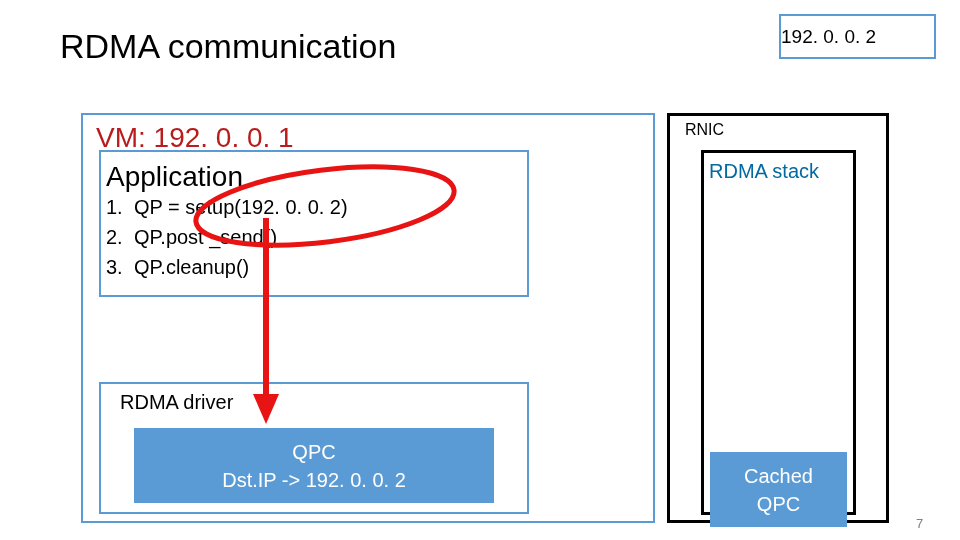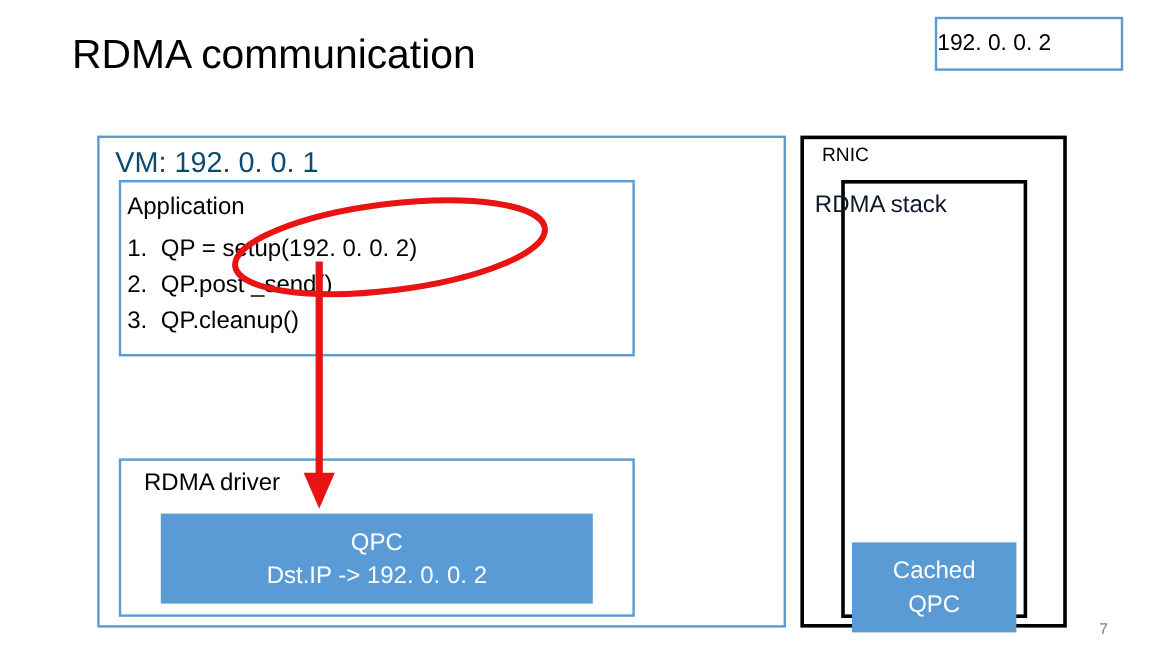--- a/index.html
+++ b/index.html
@@ -59,41 +59,41 @@
     width: 574px;
     height: 410px;
     border: 2px solid #5b9bd5;
     background: #ffffff;
     box-sizing: border-box;
   }
   .vm-label {
     position: absolute;
     left: 96px;
     top: 122px;
-    font-size: 24px;
-    color: #0c4a6e;
+    font-size: 28px;
+    color: #b91c1c;
     white-space: nowrap;
   }
 
   
   .app-box {
     position: absolute;
     left: 99px;
     top: 150px;
     width: 430px;
     height: 147px;
     border: 2px solid #5b9bd5;
     background: #ffffff;
     box-sizing: border-box;
   }
   .app-label {
     position: absolute;
     left: 106px;
     top: 161px;
-    font-size: 20px;
+    font-size: 28px;
     color: #000000;
     white-space: nowrap;
   }
   .app-list {
     position: absolute;
     left: 106px;
     top: 192px;
     width: 400px;
     font-size: 20px;
     color: #000000;
@@ -176,24 +176,24 @@
     left: 701px;
     top: 150px;
     width: 155px;
     height: 365px;
     border: 3px solid #000000;
     background: #ffffff;
     box-sizing: border-box;
   }
   .stack-label {
     position: absolute;
-    left: 679px;
+    left: 709px;
     top: 160px;
     font-size: 20px;
-    color: #0f172a;
+    color: #0369a1;
     white-space: nowrap;
   }
 
   
   .cached-qpc-box {
     position: absolute;
     left: 710px;
     top: 428px;
     width: 137px;
     height: 75px;

